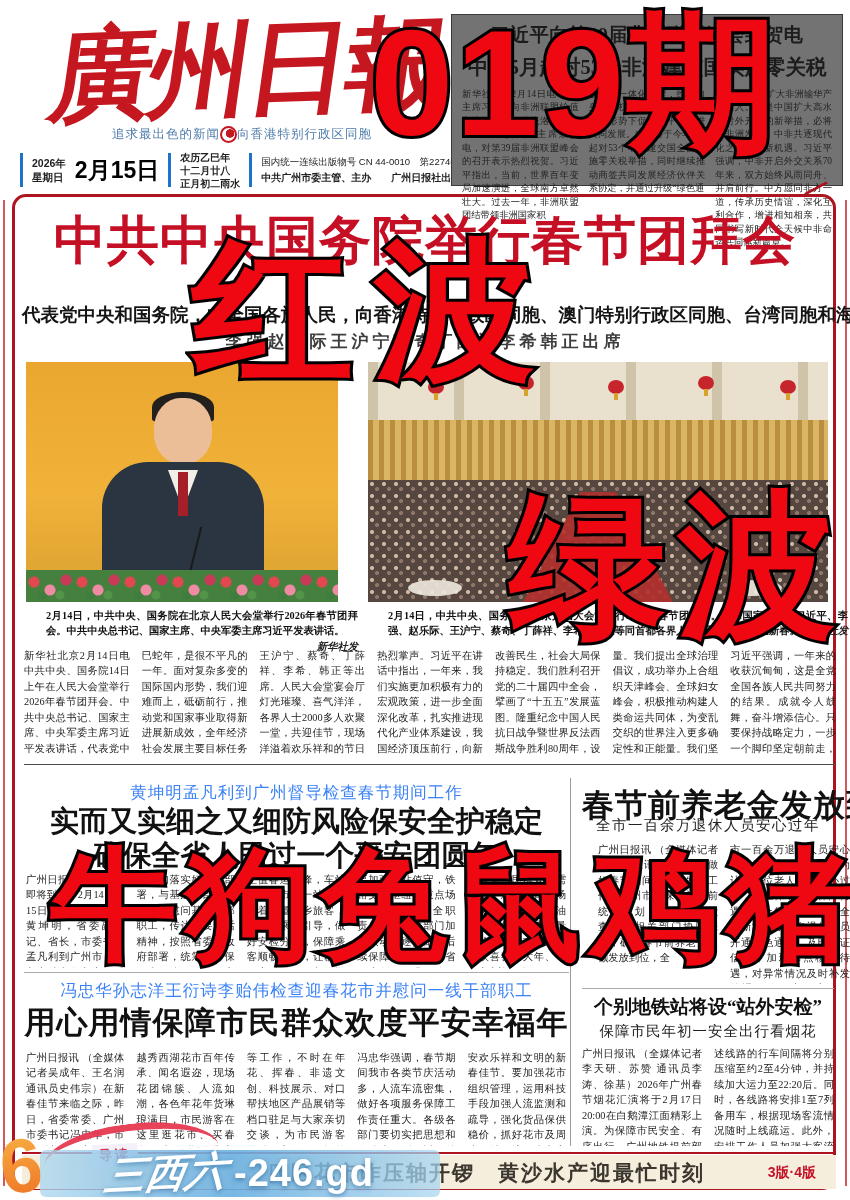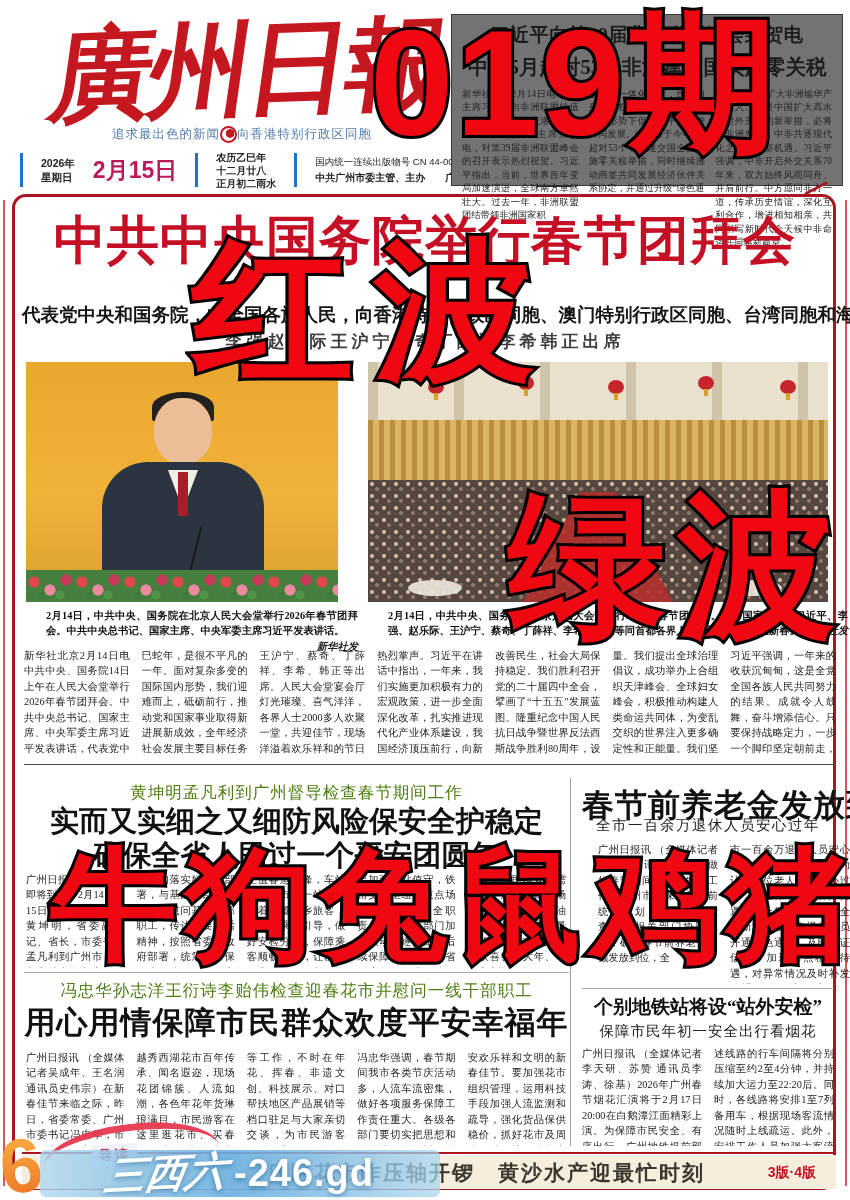--- a/index.html
+++ b/index.html
@@ -8,25 +8,25 @@
   [data-name]{box-sizing:border-box;}
 
   
   .logo{position:absolute;left:52px;top:2px;font-size:102px;font-weight:bold;color:#c5171f;
         transform:skewX(-10deg) rotate(-2deg);letter-spacing:-4px;white-space:nowrap;
         font-family:"Liberation Serif",serif;}
   .slogan{position:absolute;left:112px;top:126px;width:290px;display:flex;align-items:center;
           font-family:"Liberation Sans","DejaVu Sans",sans-serif;font-size:12.5px;color:#4e7bab;letter-spacing:1px;white-space:nowrap;}
   .slogan-circle{width:17px;height:17px;border-radius:50%;border:2px solid #c5171f;flex:0 0 auto;
           background:radial-gradient(circle at 62% 42%,#c5171f 0 4px,transparent 4.5px);}
-  .datebar{position:absolute;left:20px;top:150px;height:40px;display:flex;align-items:center;gap:18px;
+  .datebar{position:absolute;left:20px;top:150px;height:40px;display:flex;align-items:center;gap:9px;
            font-family:"Liberation Sans","DejaVu Sans",sans-serif;}
   .vbar{width:3px;height:34px;background:#1b74c8;flex:0 0 auto;}
   .d-small{font-size:10.5px;font-weight:bold;line-height:1.35;color:#222;}
-  .d-big{font-size:23px;font-weight:bold;color:#be185d;white-space:nowrap;}
+  .d-big{font-size:23px;font-weight:bold;color:#000000;white-space:nowrap;}
   .d-lunar{font-size:10px;font-weight:bold;line-height:1.3;color:#222;white-space:nowrap;}
   .d-pub{font-size:9.5px;line-height:1.5;color:#222;white-space:nowrap;}
   .d-pub b{font-size:10px;}
   .qr{width:34px;height:34px;opacity:.85;
       background:repeating-linear-gradient(0deg,#000 0 3px,transparent 3px 6px),
                  repeating-linear-gradient(90deg,#000 0 3px,#fff 3px 6px);}
 
   
   .newsbox{position:absolute;left:451px;top:14px;width:392px;height:172px;border:1.5px solid #3a3a3a;
            background:#737373;padding:7px 10px 6px;}
@@ -90,21 +90,21 @@
   .caption{position:absolute;font-size:10.3px;font-weight:600;line-height:1.5;text-align:justify;color:#111;margin-left:20px;}
   .credit{float:right;font-style:italic;font-weight:600;color:#222;}
 
   
   .cols{display:flex;gap:12px;position:absolute;}
   .cols .col{flex:1;font-size:10.3px;line-height:1.5;text-align:justify;color:#1c1c1c;overflow:hidden;}
   .hrule{position:absolute;height:1px;background:#4c4c4c;}
   .vrule{position:absolute;width:1px;background:#9a9a9a;}
 
   .kicker{position:absolute;text-align:center;font-family:"Liberation Sans","DejaVu Sans",sans-serif;
-          font-size:16.5px;color:#4d7c0f;letter-spacing:1px;white-space:nowrap;}
+          font-size:16.5px;color:#3b82f6;letter-spacing:1px;white-space:nowrap;}
   .sec-h{position:absolute;text-align:center;font-weight:bold;color:#111;white-space:nowrap;}
   .sec-sub{position:absolute;text-align:center;font-family:"Liberation Sans","DejaVu Sans",sans-serif;
            color:#222;white-space:nowrap;}
 
   
   .strip-line{position:absolute;left:22px;top:1152px;width:814px;height:2px;background:#ad1420;}
   .strip{position:absolute;left:22px;top:1155px;width:814px;height:34px;background:#f5eedd;}
   .strip-text{position:absolute;left:268px;top:1159px;font-family:"Liberation Sans","DejaVu Sans",sans-serif;
               font-size:21px;font-weight:bold;color:#3b372e;letter-spacing:2px;white-space:nowrap;}
   .strip-pages{position:absolute;right:34px;top:1164px;font-family:"Liberation Sans","DejaVu Sans",sans-serif;

